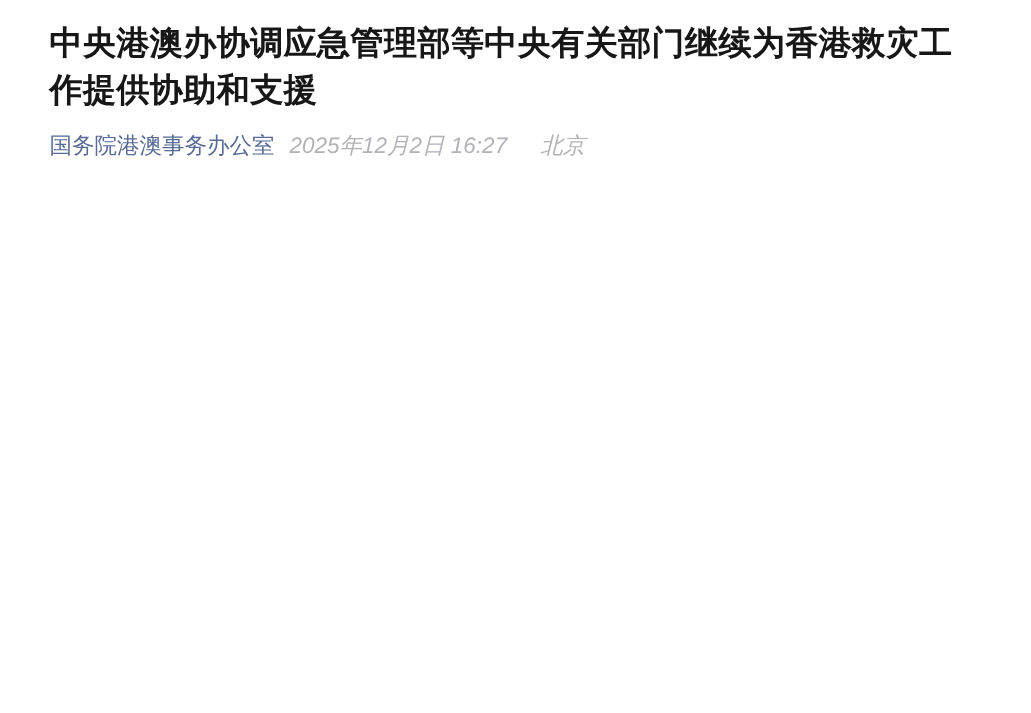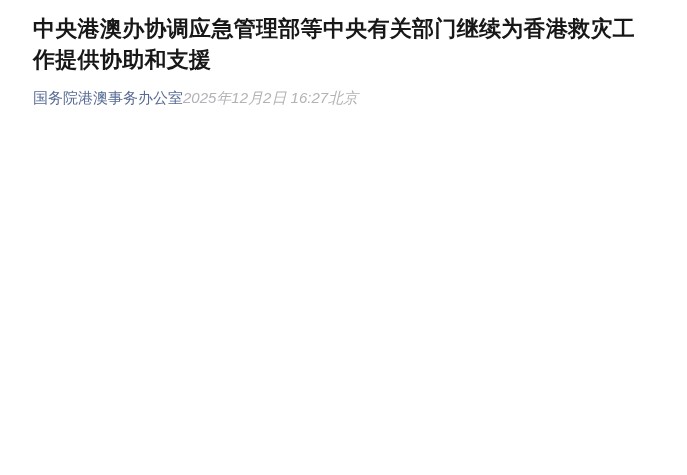--- a/index.html
+++ b/index.html
@@ -28,28 +28,29 @@
     display: flex;
     align-items: baseline;
     font-size: 15px;
     line-height: 20px;
     margin-bottom: 26px;
     white-space: nowrap;
   }
   .byline .source-link {
     color: #576b95;
     text-decoration: none;
+    margin-right: 10px;
     cursor: pointer;
   }
   .byline .meta {
     color: #b2b2b7;
     font-style: italic;
   }
   .byline .meta + .meta {
-    margin-left: 0;
+    margin-left: 22px;
   }
   .article-body p {
     font-size: 17px;
     line-height: 28px;
     color: #3b3b3b;
     letter-spacing: 0.4px;
     text-align: justify;
     text-justify: inter-ideograph;
     margin-bottom: 20px;
     word-break: break-all;

